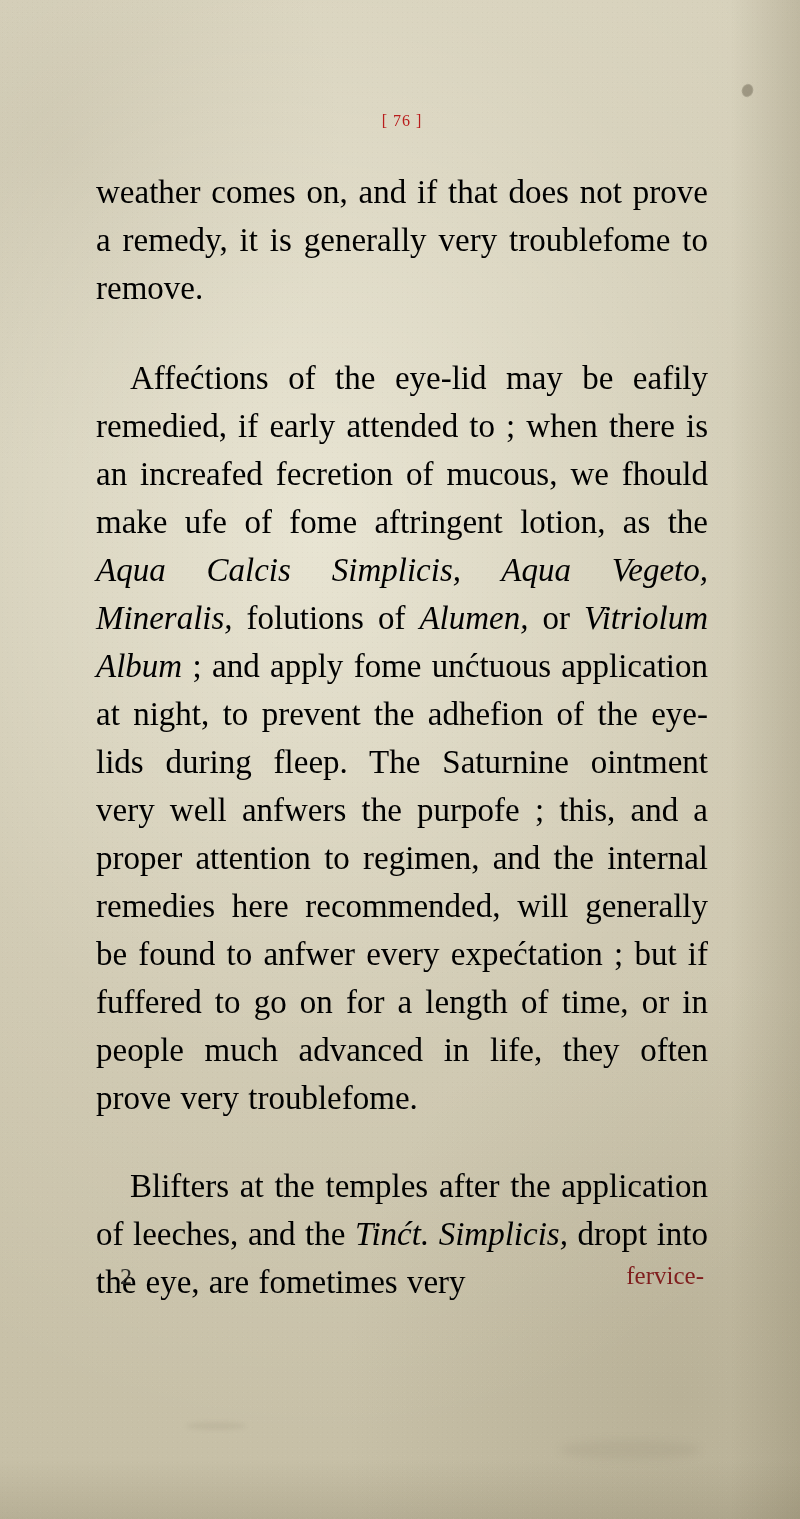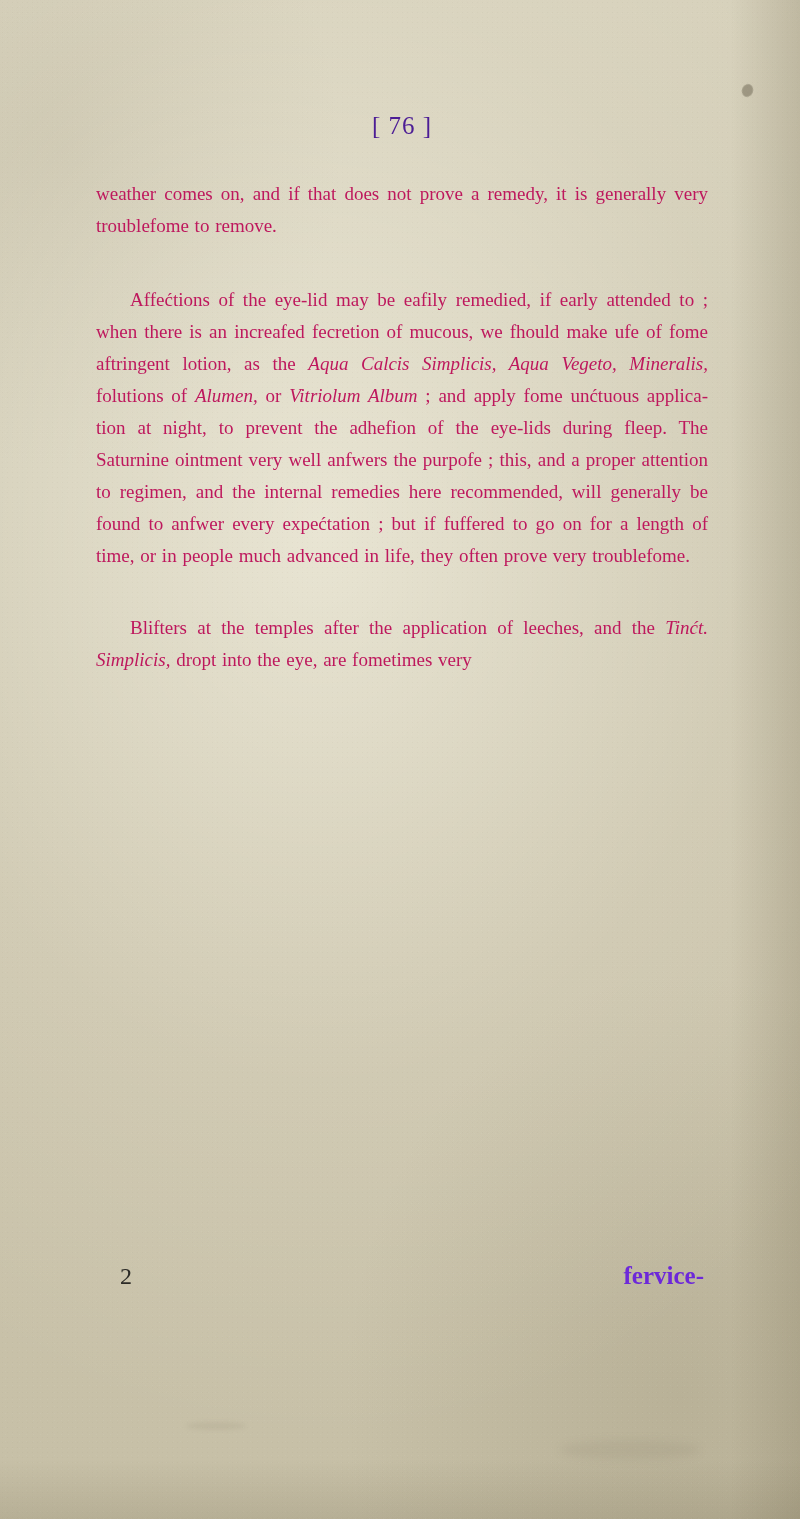--- a/index.html
+++ b/index.html
@@ -37,30 +37,30 @@
   }
   .text-col {
     position: absolute;
     left: 96px;
     top: 0;
     width: 612px;
     height: 1519px;
   }
   .page-number {
     text-align: center;
-    font-size: 25px;
+    font-size: 16px;
     letter-spacing: 1px;
-    color: #4c1d95;
+    color: #b91c1c;
     margin-top: 112px;
     font-family: "Liberation Serif", serif;
   }
   p.body {
-    font-size: 19px;
-    line-height: 32px;
-    color: #be185d;
+    font-size: 33px;
+    line-height: 48px;
+    color: #000000;
     text-align: justify;
     margin: 0;
     text-indent: 0;
     word-spacing: 1px;
     -webkit-font-smoothing: antialiased;
   }
   p.body.first {
     margin-top: 38px;
   }
   p.body.indent {
@@ -85,23 +85,22 @@
     font-size: 25px;
     color: #262521;
   }
   .sig {
     font-size: 24px;
     padding-left: 24px;
     color: #2b2a26;
   }
   .catchword {
     font-size: 25px;
-    color: #6d28d9;
+    color: #7f1d1d;
     padding-right: 4px;
-    font-weight: bold;
   }
   .smudge {
     position: absolute;
     border-radius: 50%;
     pointer-events: none;
   }
   .s1 { left: 742px; top: 84px; width: 11px; height: 13px; background: rgba(70,62,44,0.38); filter: blur(0.6px); transform: rotate(20deg); }
   .s2 { left: 186px; top: 1422px; width: 60px; height: 8px; background: rgba(120,110,85,0.10); filter: blur(2px); }
   .s3 { left: 560px; top: 1440px; width: 140px; height: 20px; background: rgba(120,110,85,0.10); filter: blur(4px); }
   .edge-shadow {

